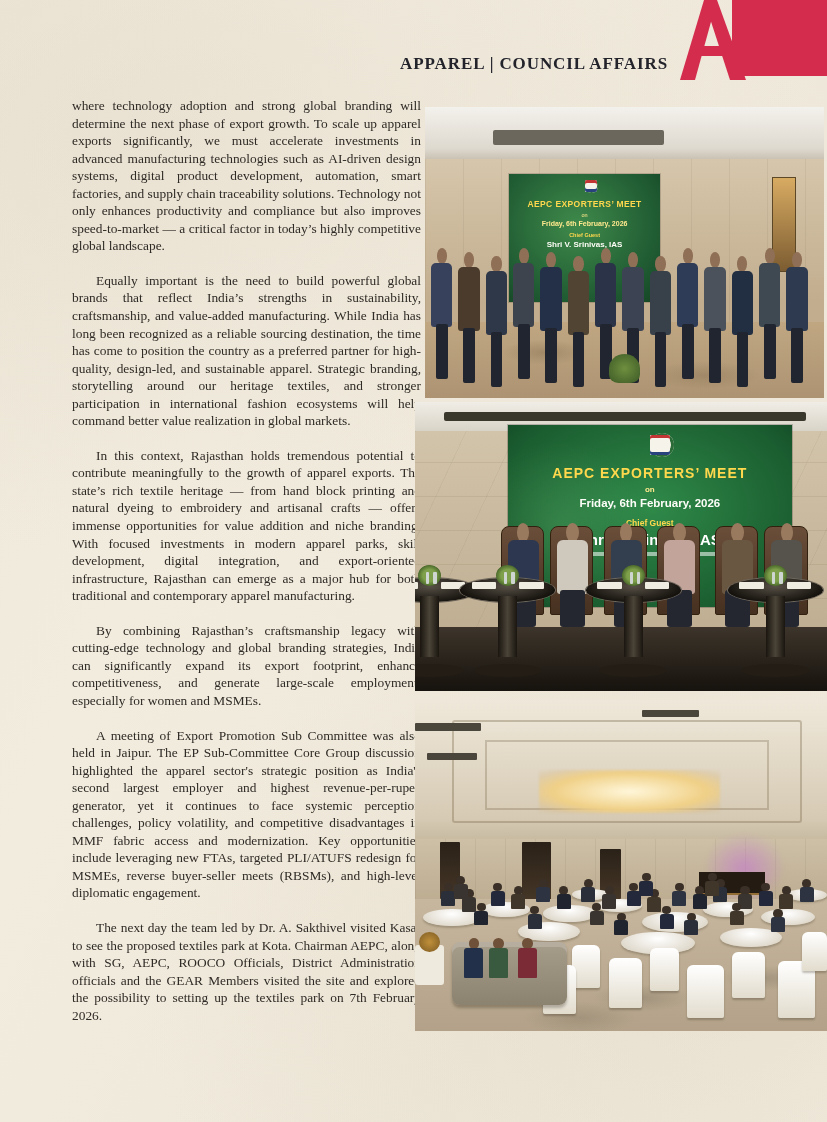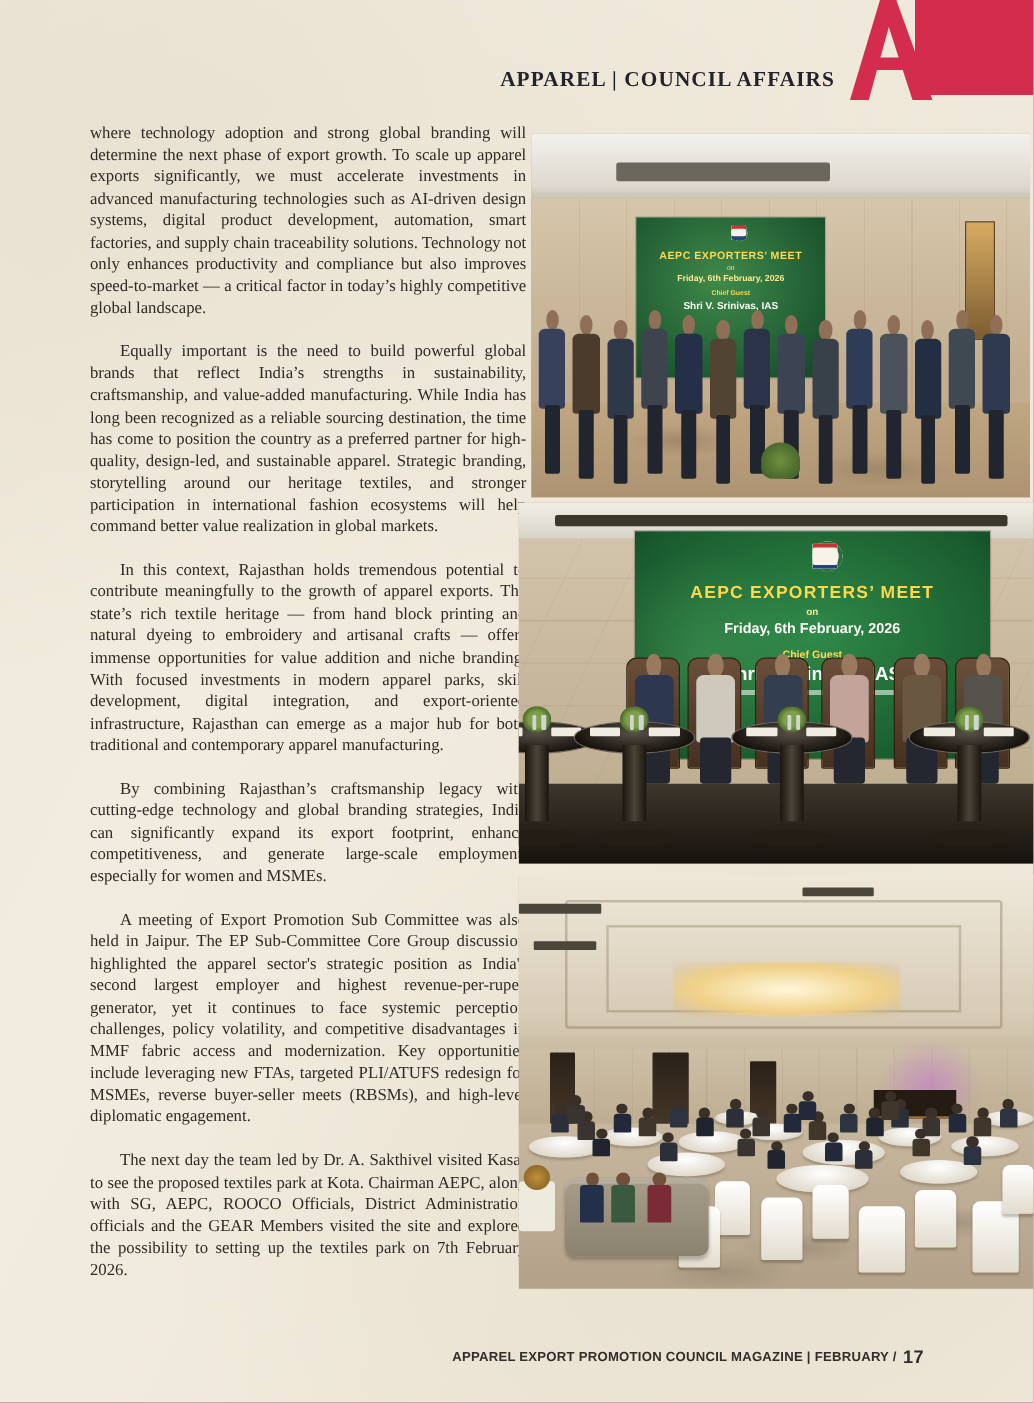--- a/index.html
+++ b/index.html
@@ -484,18 +484,14 @@
     <div id="p3-sofa-people" style="position:absolute;left:0;top:0;width:100%;height:100%;">
         <div class="p3-dot-head" style="left: 13%; top: 72%; width: 2.6%; height: 3.2%; background: rgb(110, 81, 56);"></div>
         <div class="p3-dot-body" style="left: 12%; top: 75%; width: 4.6%; height: 9%; background: rgb(34, 48, 73);"></div>
         <div class="p3-dot-head" style="left: 19%; top: 72%; width: 2.6%; height: 3.2%; background: rgb(110, 81, 56);"></div>
         <div class="p3-dot-body" style="left: 18%; top: 75%; width: 4.6%; height: 9%; background: rgb(58, 90, 64);"></div>
         <div class="p3-dot-head" style="left: 26%; top: 72%; width: 2.6%; height: 3.2%; background: rgb(110, 81, 56);"></div>
         <div class="p3-dot-body" style="left: 25%; top: 75%; width: 4.6%; height: 9%; background: rgb(122, 43, 53);"></div>
       </div>
   </div>
 
-  <div class="footer">
-    <span>APPAREL EXPORT PROMOTION COUNCIL MAGAZINE | FEBRUARY /</span>
-    <span class="pagenum">17</span>
-  </div>
 
 </div>
 
 </body></html>

